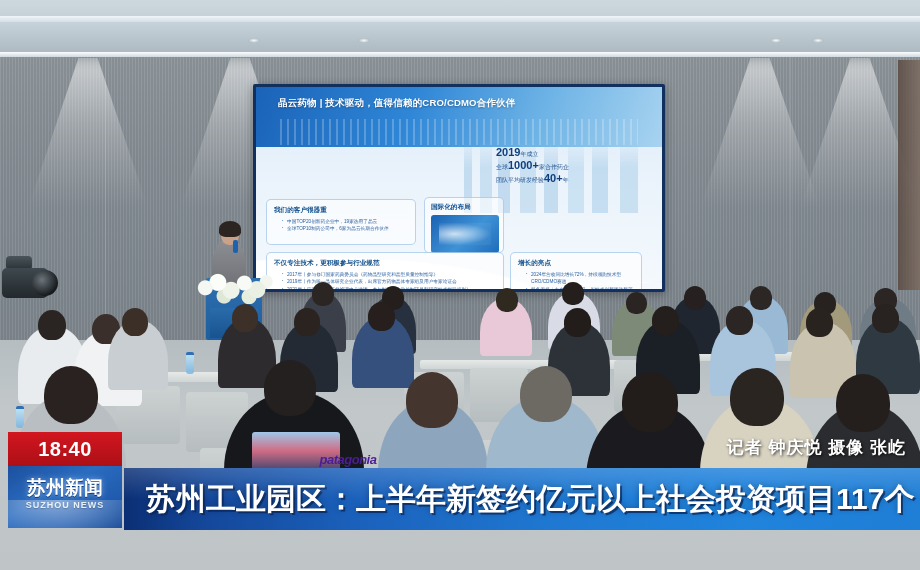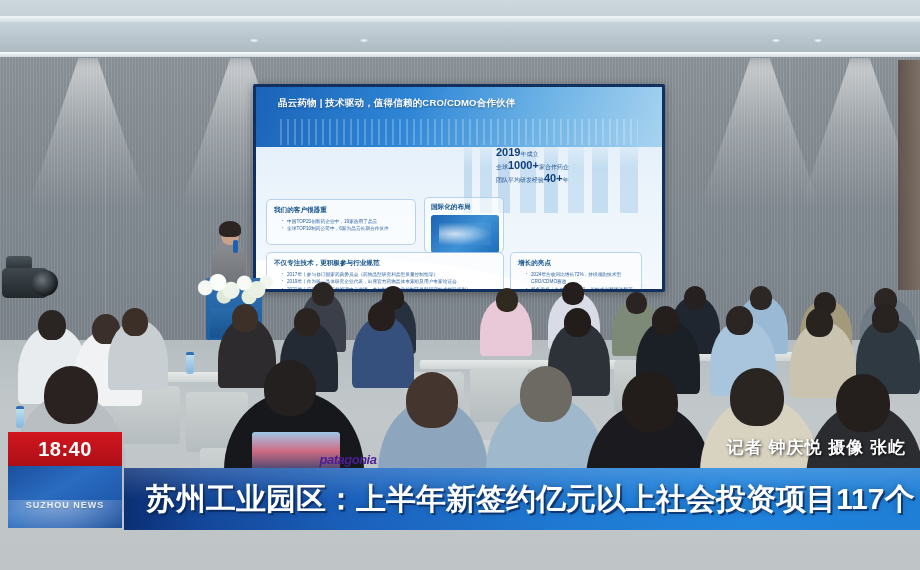--- a/index.html
+++ b/index.html
@@ -298,20 +298,21 @@
   <div class="person" style="left:700px;top:398px;width:120px;height:124px;background:#d8d2c0;"></div>
   <div class="head" style="left:730px;top:368px;width:54px;height:58px;background:#2b2522;"></div>
   <div class="person" style="left:806px;top:404px;width:118px;height:126px;background:#2b2c30;"></div>
   <div class="head" style="left:836px;top:374px;width:54px;height:58px;background:#241f1d;"></div>
 
   <div class="time-badge">
     <span>18:40</span>
   </div>
 
   <div class="logo-box">
+    <div class="logo-cn">苏州新闻</div>
     <div class="logo-en">SUZHOU NEWS</div>
   </div>
 
   <div class="credits">记者 钟庆悦 摄像 张屹</div>
 
   <div class="headline-bar">
     <div class="bar-shine"></div>
     <div class="hl">苏州工业园区：上半年新签约亿元以上社会投资项目117个</div>
   </div>
 

